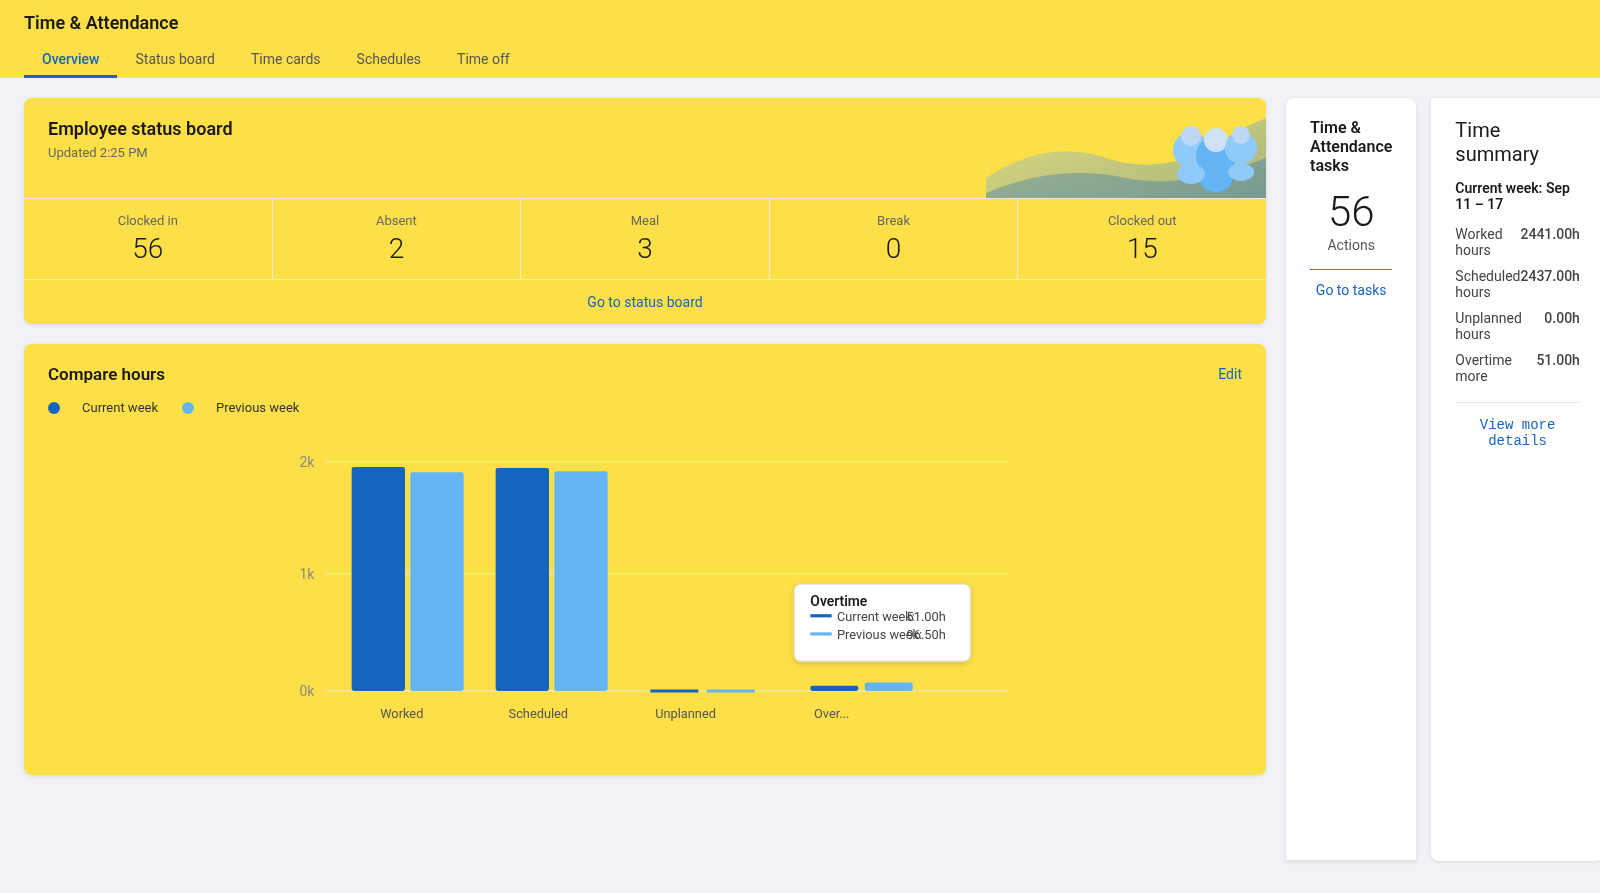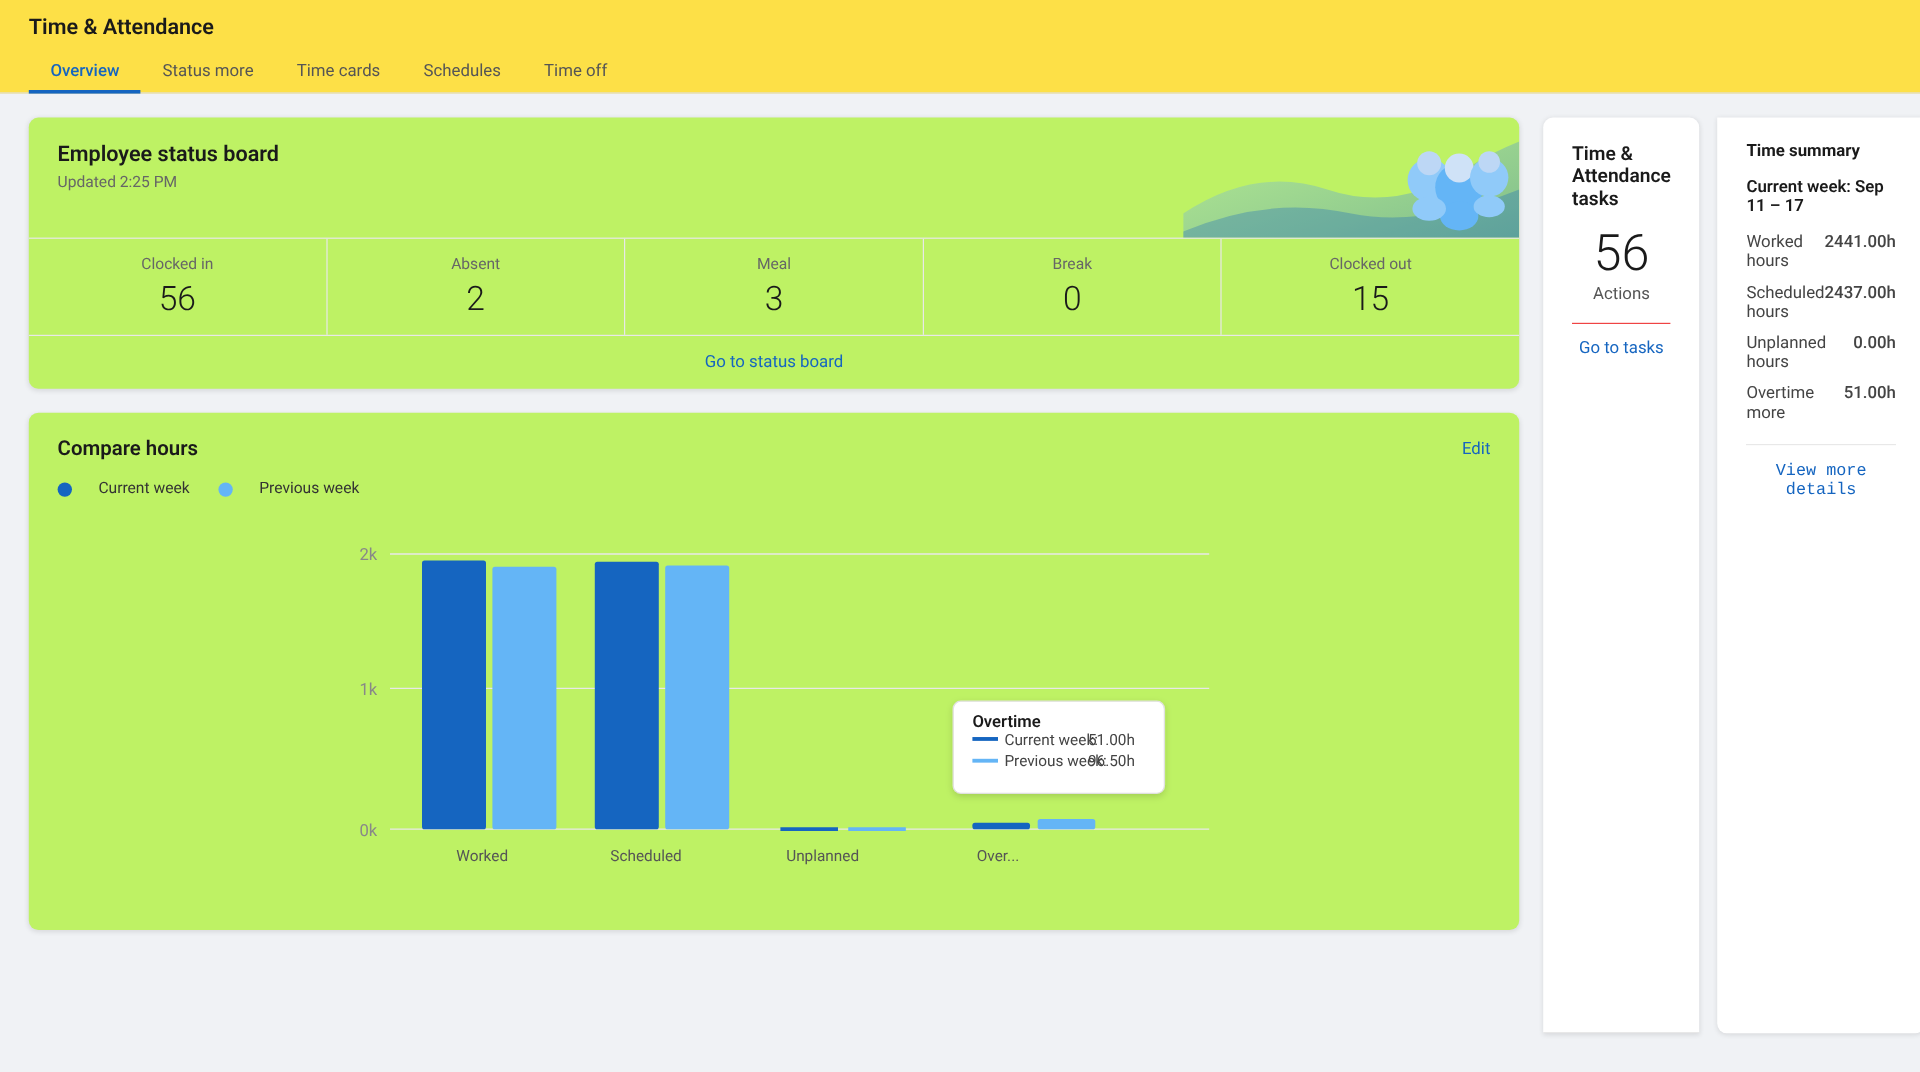--- a/index.html
+++ b/index.html
@@ -51,21 +51,21 @@
       gap: 20px;
     }
     .right-panel {
       width: 290px;
       display: flex;
       flex-direction: row;
       gap: 15px;
     }
     
     .card {
-      background: #bef264;
+      background: #fde047;
       border-radius: 8px;
       box-shadow: 0 1px 4px rgba(0,0,0,0.1);
       overflow: hidden;
     }
     .status-board-card {
       position: relative;
     }
     .status-board-header {
       padding: 20px 24px 16px 24px;
       position: relative;
@@ -208,22 +208,22 @@
       padding-top: 12px;
       border-top: 1px solid #ef4444;
     }
     .time-summary-card {
       background: #fff;
       border-radius: 0 0 8px 8px;
       box-shadow: 0 1px 4px rgba(0,0,0,0.1);
       padding: 20px 24px;
     }
     .time-summary-title {
-      font-size: 14px;
-      font-weight: 700;
+      font-size: 20px;
+      font-weight: 400;
       color: #1a1a1a;
       margin-bottom: 14px;
     }
     .week-label {
       font-size: 14px;
       font-weight: 600;
       color: #1a1a1a;
       margin-bottom: 14px;
     }
     .summary-row {
@@ -242,21 +242,21 @@
       font-family: Liberation Mono, monospace;
     }
   </style>
 </head>
 <body>
 
 <div class="app-header">
   <div class="app-title">Time &amp; Attendance</div>
   <ul class="nav-tabs">
     <li class="nav-tab active">Overview</li>
-    <li class="nav-tab">Status more</li>
+    <li class="nav-tab">Status board</li>
     <li class="nav-tab">Time cards</li>
     <li class="nav-tab">Schedules</li>
     <li class="nav-tab">Time off</li>
   </ul>
 </div>
 
 <div class="main-layout">
   <div class="left-panel">
 
     <div class="card status-board-card">

